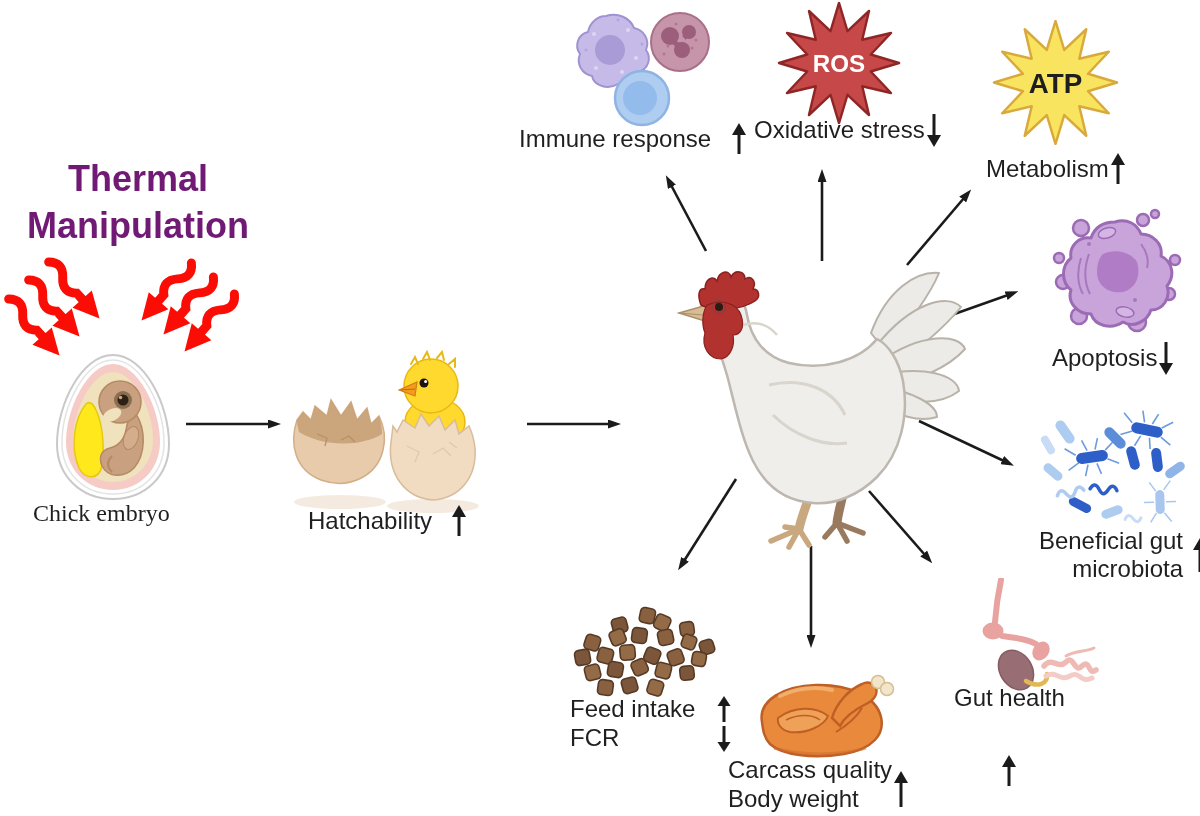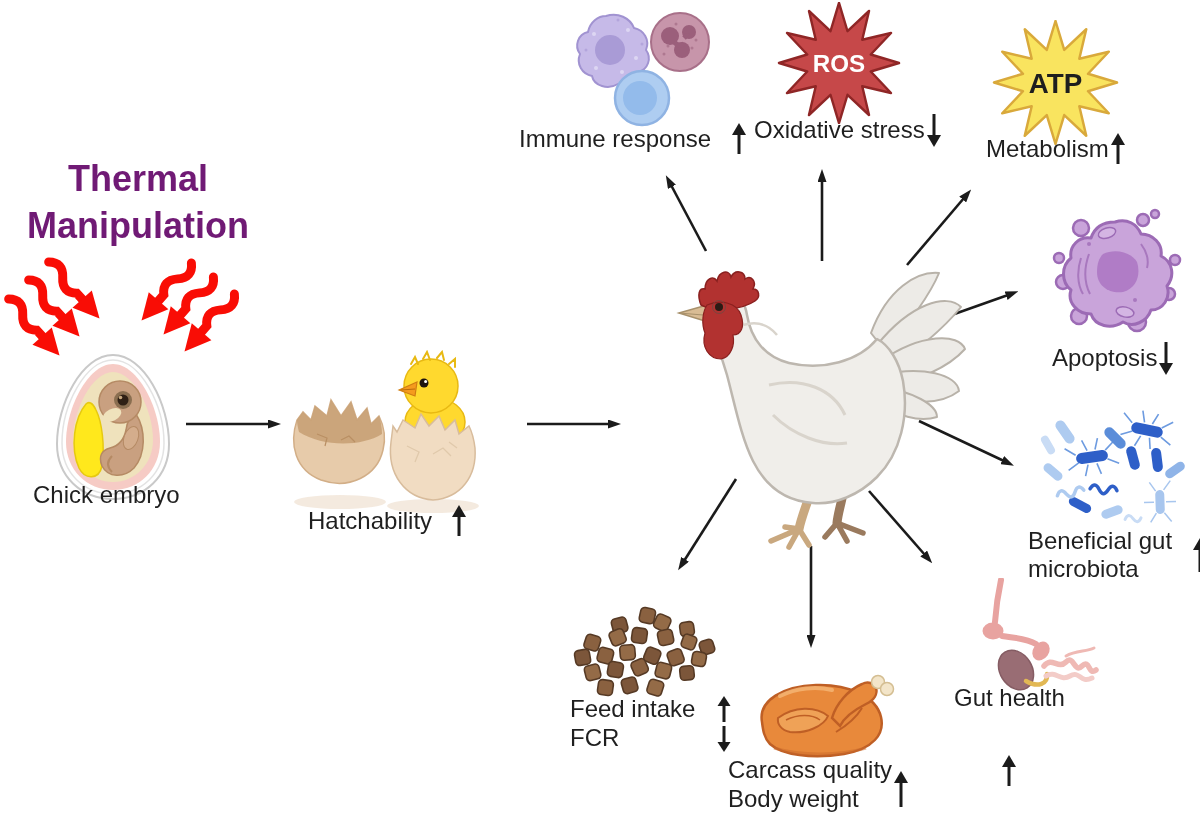--- a/index.html
+++ b/index.html
@@ -284,21 +284,21 @@
       <rect x="48" y="67" width="15" height="15" rx="4" fill="#7C563A" transform="rotate(10 55 74)"></rect>
       <rect x="72" y="65" width="15" height="15" rx="4" fill="#8A6140" transform="rotate(-24 79 72)"></rect>
       <rect x="96" y="68" width="15" height="15" rx="4" fill="#946B47" transform="rotate(14 103 75)"></rect>
       <rect x="120" y="71" width="14" height="14" rx="4" fill="#7C563A" transform="rotate(-6 127 78)"></rect>
       <rect x="38" y="85" width="15" height="15" rx="4" fill="#8A6140" transform="rotate(8 45 92)"></rect>
       <rect x="62" y="83" width="15" height="15" rx="4" fill="#7C563A" transform="rotate(-16 69 90)"></rect>
       <rect x="88" y="85" width="15" height="15" rx="4" fill="#946B47" transform="rotate(18 95 92)"></rect>
     </g>
   </svg>
 
-  <div class="abs label" style="left:33px;top:481px;">
+  <div class="abs label" style="left:33px;top:500px;font-family:Liberation Serif, serif;">
     <span class="txt">Chick embryo</span>
   </div>
 
   <div class="abs label" style="left:308px;top:504px;gap:18px;text-align:right;">
     <span class="txt">Hatchability</span>
     <svg class="trend" width="18" height="34">
       <line x1="9" y1="32" x2="9" y2="9" stroke="#1b1b1b" stroke-width="3"></line>
         <path d="M9 1 L2 13 L16 13 Z" fill="#1b1b1b"></path>
     </svg>
   </div>
@@ -312,38 +312,38 @@
   </div>
 
   <div class="abs label" style="left:754px;top:112px;gap:0;">
     <span class="txt">Oxidative stress</span>
     <svg class="trend" width="18" height="36">
       <line x1="9" y1="2" x2="9" y2="25" stroke="#1b1b1b" stroke-width="3"></line>
         <path d="M9 35 L2 23 L16 23 Z" fill="#1b1b1b"></path>
     </svg>
   </div>
 
-  <div class="abs label" style="left:986px;top:132px;align-items:center;">
+  <div class="abs label" style="left:986px;top:152px;align-items:center;">
     <span class="txt">Metabolism</span>
     <svg class="trend" width="18" height="34">
       <line x1="9" y1="32" x2="9" y2="9" stroke="#1b1b1b" stroke-width="3"></line>
         <path d="M9 1 L2 13 L16 13 Z" fill="#1b1b1b"></path>
     </svg>
   </div>
 
   <div class="abs label" style="left:1052px;top:340px;gap:0;">
     <span class="txt">Apoptosis</span>
     <svg class="trend" width="18" height="36">
       <line x1="9" y1="2" x2="9" y2="25" stroke="#1b1b1b" stroke-width="3"></line>
         <path d="M9 35 L2 23 L16 23 Z" fill="#1b1b1b"></path>
     </svg>
   </div>
 
   <div class="abs label" style="left:1028px;top:527px;gap:8px;">
-    <span class="txt wraplabel" style="width:155px;">Beneficial gut microbiota</span>
+    <span class="txt wraplabel" style="width:155px;text-align:right;">Beneficial gut microbiota</span>
     <svg class="trend" width="18" height="38">
       <line x1="9" y1="36" x2="9" y2="10" stroke="#1b1b1b" stroke-width="3"></line>
         <path d="M9 2 L2 14 L16 14 Z" fill="#1b1b1b"></path>
     </svg>
   </div>
 
   <div class="abs label" style="left:954px;top:684px;gap:42px;flex-direction:column;">
     <span class="txt">Gut health</span>
     <svg class="trend" width="18" height="34">
       <line x1="9" y1="32" x2="9" y2="9" stroke="#1b1b1b" stroke-width="3"></line>

